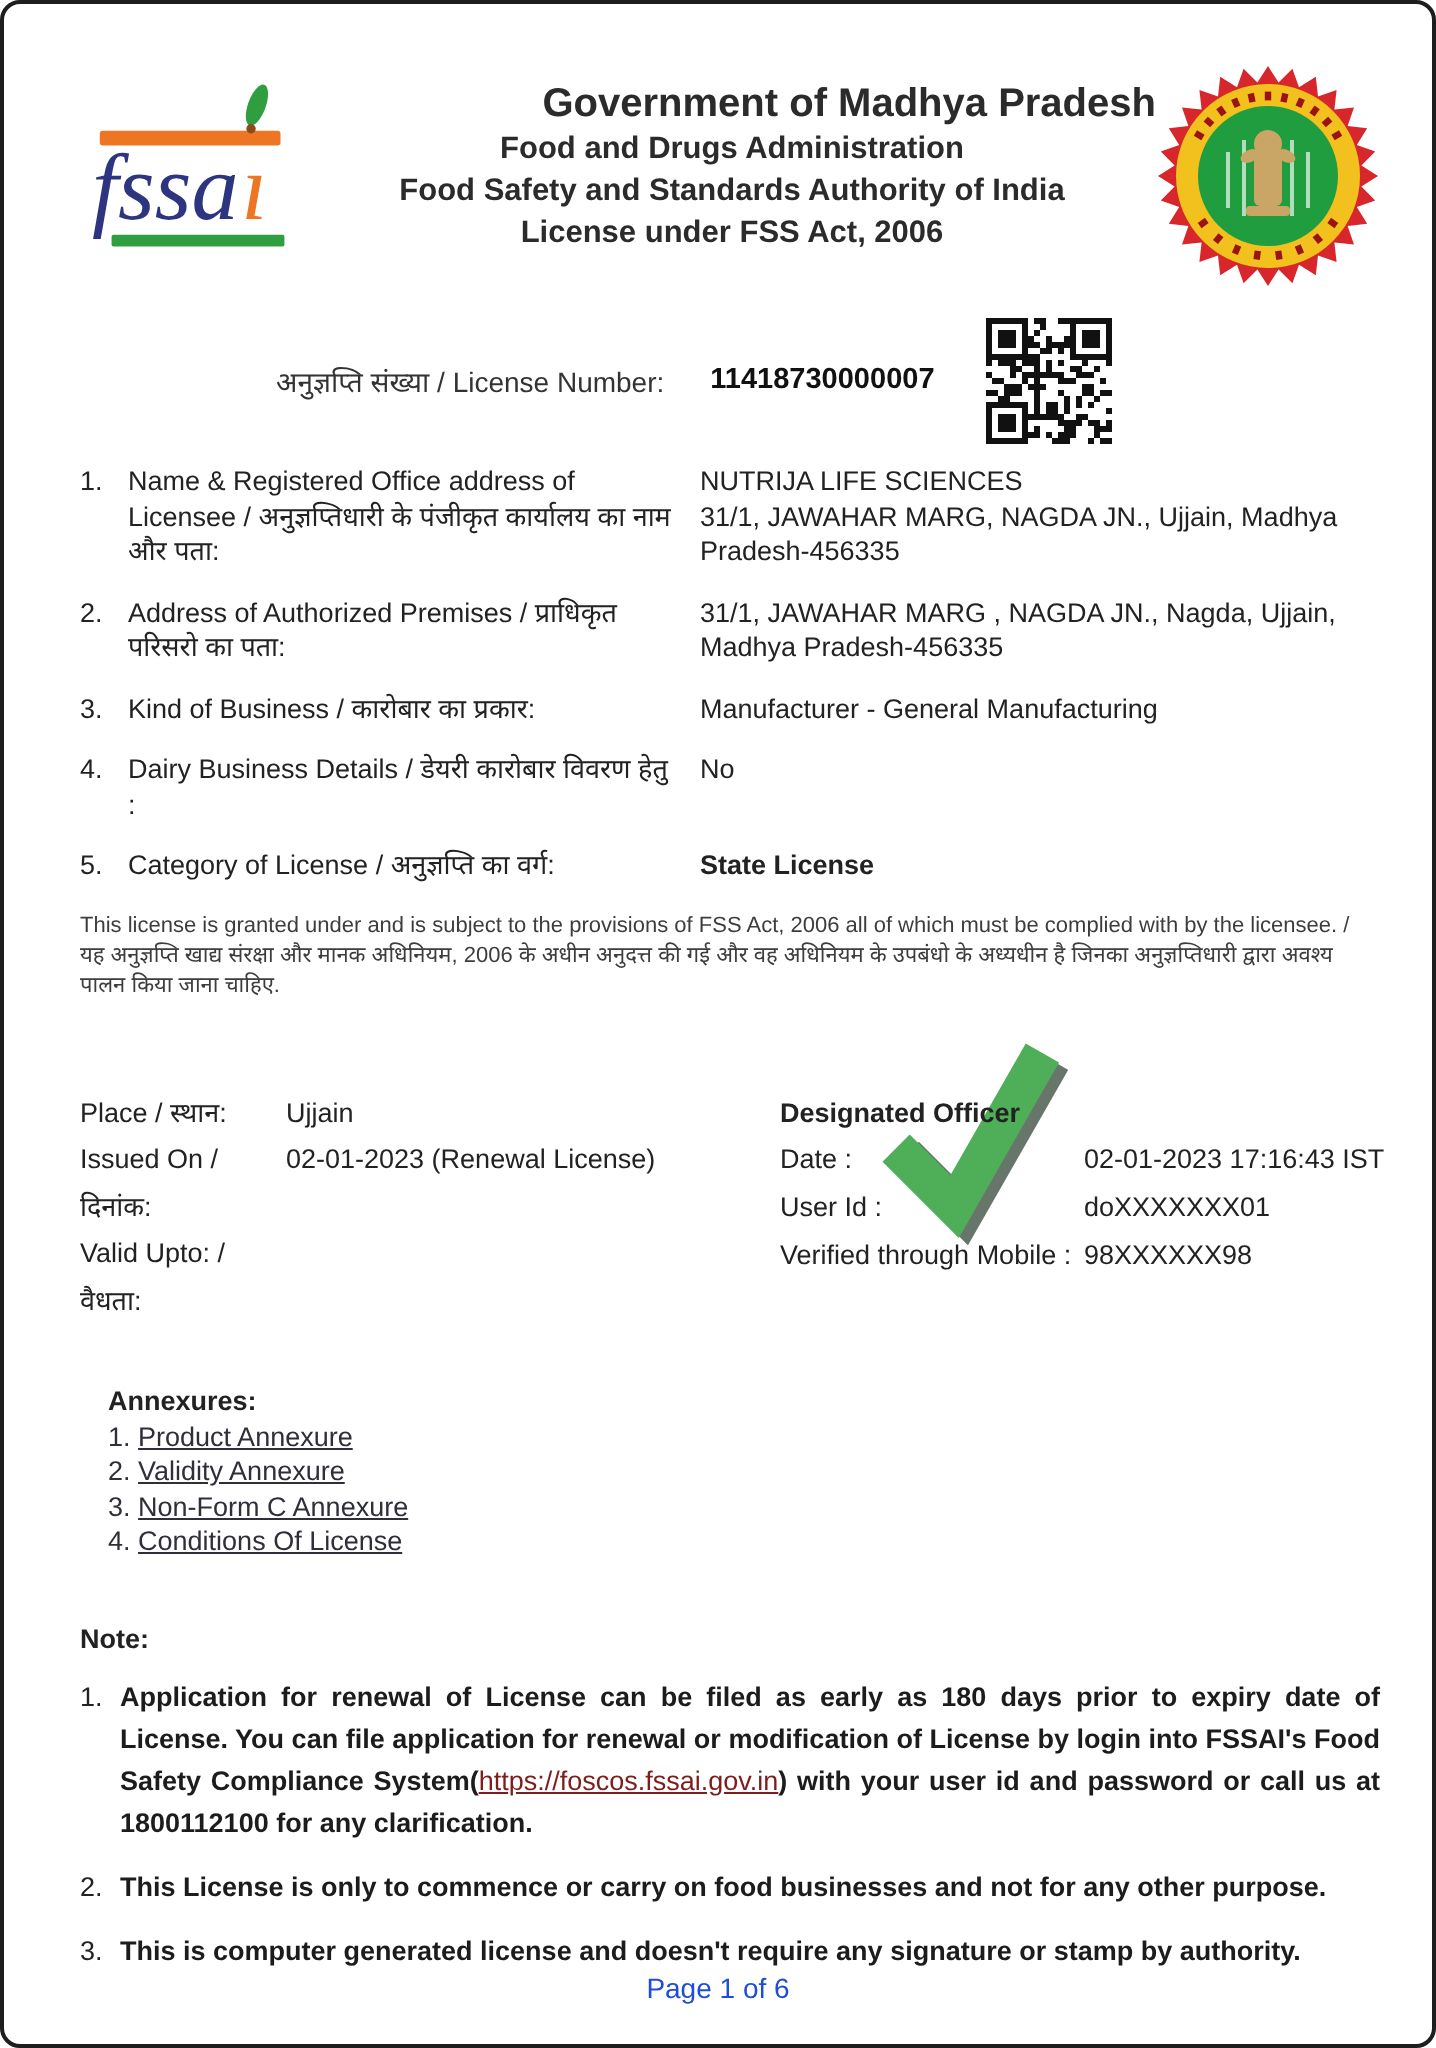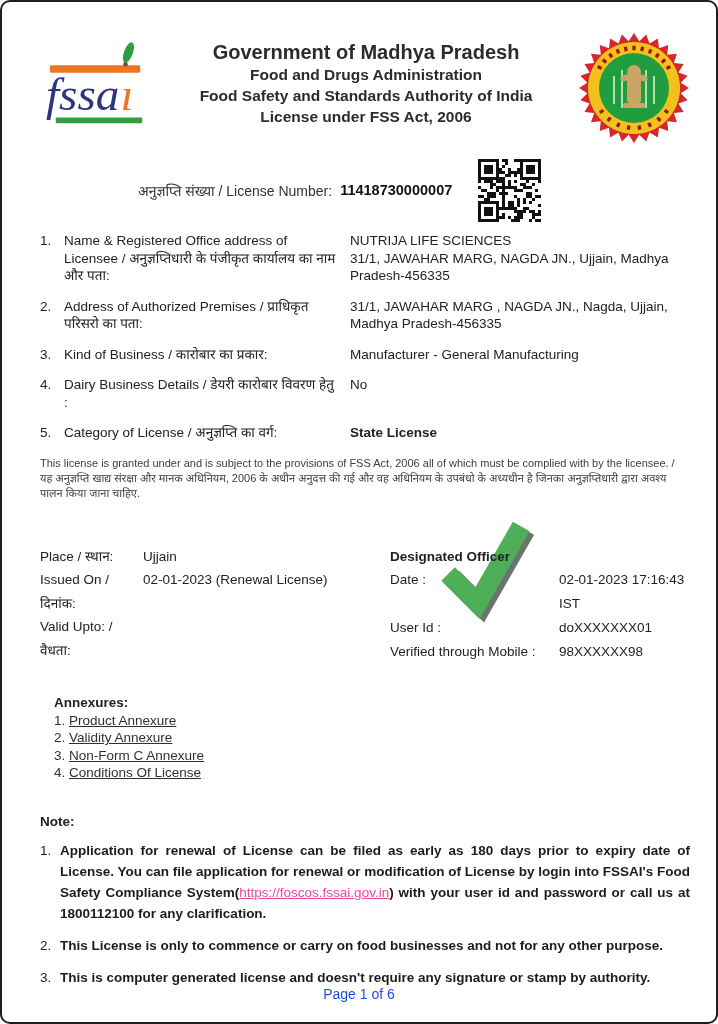--- a/index.html
+++ b/index.html
@@ -7,60 +7,60 @@
   body { font-family:"Liberation Sans", sans-serif; color:#222; }
   .page {
     position:relative; width:718px; height:1024px; background:#fff;
     border:2px solid #1e1e1e; border-radius:10px; overflow:hidden;
   }
   
   .header { display:flex; align-items:flex-start; padding:30px 26px 0 42px; }
   .logo-box { width:110px; height:104px; flex-shrink:0; }
   .title-block { flex:1; text-align:center; padding-top:8px; color:#2b2b2b; }
   .t1 { font-size:17px; font-weight:bold; line-height:22px; }
-  .t2 { font-size:20px; font-weight:bold; line-height:24px; }
+  .t2 { font-size:20px; font-weight:bold; line-height:24px;text-align:right; }
   .t3 { font-size:15.5px; font-weight:bold; line-height:21px; }
   .emblem-box { width:112px; height:112px; flex-shrink:0; }
   
   .license-row { display:flex; align-items:center; margin:14px 0 0 136px; height:64px; }
   .license-label { font-size:14px; color:#333; }
-  .license-value { font-size:14.5px; font-weight:bold; color:#111; margin-left:8px; }
+  .license-value { font-size:14.5px; font-weight:bold; color:#111; margin-left:23px; }
   .qr-box { width:63px; height:63px; margin-left:26px; }
   
   .fields { margin-top:10px; }
   .field-row { display:flex; font-size:13.5px; line-height:17.5px; margin-bottom:13px; padding-left:38px; color:#222; }
   .field-no { width:24px; flex-shrink:0; }
   .field-label { width:286px; padding-right:14px; }
   .field-value { width:348px; }
   .field-value .vline { display:block; }
   .bold { font-weight:bold; }
   
   .disclaimer { margin:14px 28px 0 38px; font-size:11px; line-height:15px; color:#3d3d3d; }
   
   .info-section { display:flex; margin:44px 0 0 38px; position:relative; z-index:2; }
   .info-left { width:350px; }
   .info-row { display:flex; font-size:13.5px; line-height:23.5px; }
   .info-label { width:103px; flex-shrink:0; }
   .officer { width:315px; }
   .officer-title { font-size:13.5px; font-weight:bold; line-height:23.5px; }
-  .officer-row { display:flex; font-size:13.5px; line-height:24px;gap:17px; }
+  .officer-row { display:flex; font-size:13.5px; line-height:24px; }
   .officer-label { width:152px; flex-shrink:0; }
   .checkmark { position:absolute; left:436px; top:508px; width:96px; height:118px; z-index:1; }
   
   .annexures { margin:30px 0 0 52px; font-size:13.5px; line-height:17.5px; color:#222; }
   .annex-title { font-weight:bold; }
   .annex-item { color:#2f2f3a; }
   .annex-item a { color:#2f2f3a; text-decoration:underline; cursor:pointer; }
   
   .note-section { margin:32px 26px 0 38px; }
   .note-title { font-size:13.5px; font-weight:bold; }
   .note-item { display:flex; margin-top:11px; font-size:13.5px; line-height:21px; }
   .note-no { width:20px; flex-shrink:0; }
   .note-text { font-weight:bold; text-align:justify; color:#1c1c1c; }
-  .note-text a { font-weight:normal; color:#ec4899; text-decoration:underline; }
+  .note-text a { font-weight:normal; color:#7f1d1d; text-decoration:underline; }
   
   .footer { position:absolute; bottom:20px; left:0; width:100%; text-align:center; font-size:14px; color:#1d4ed8; }
 </style>
 </head>
 <body>
 
 <div class="page">
 
   <div class="header">
     <div class="logo-box">

